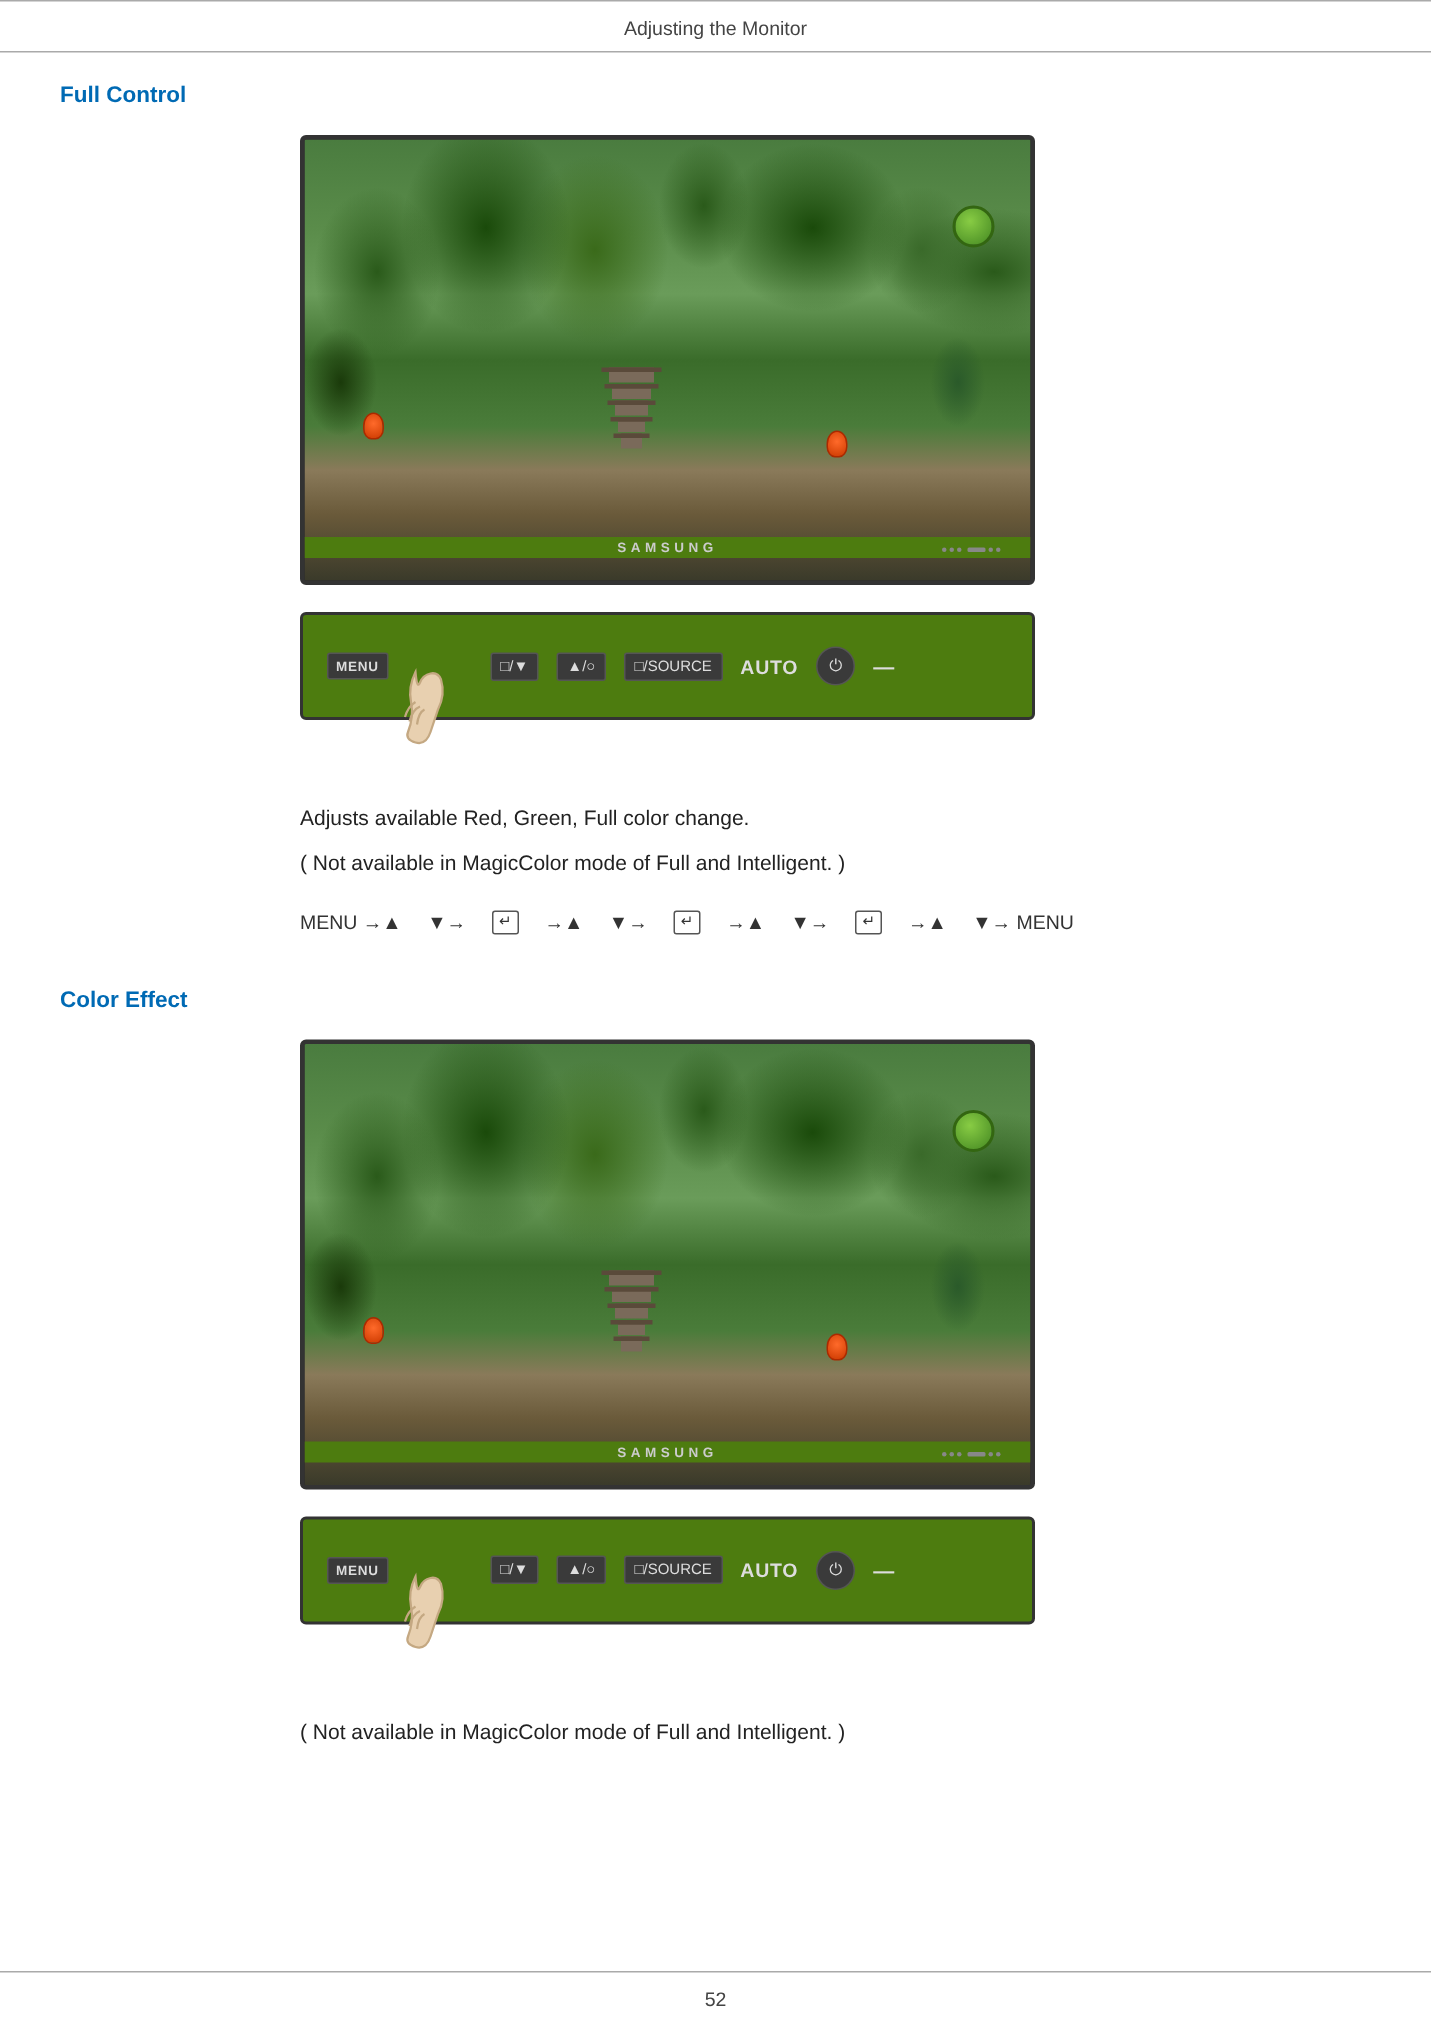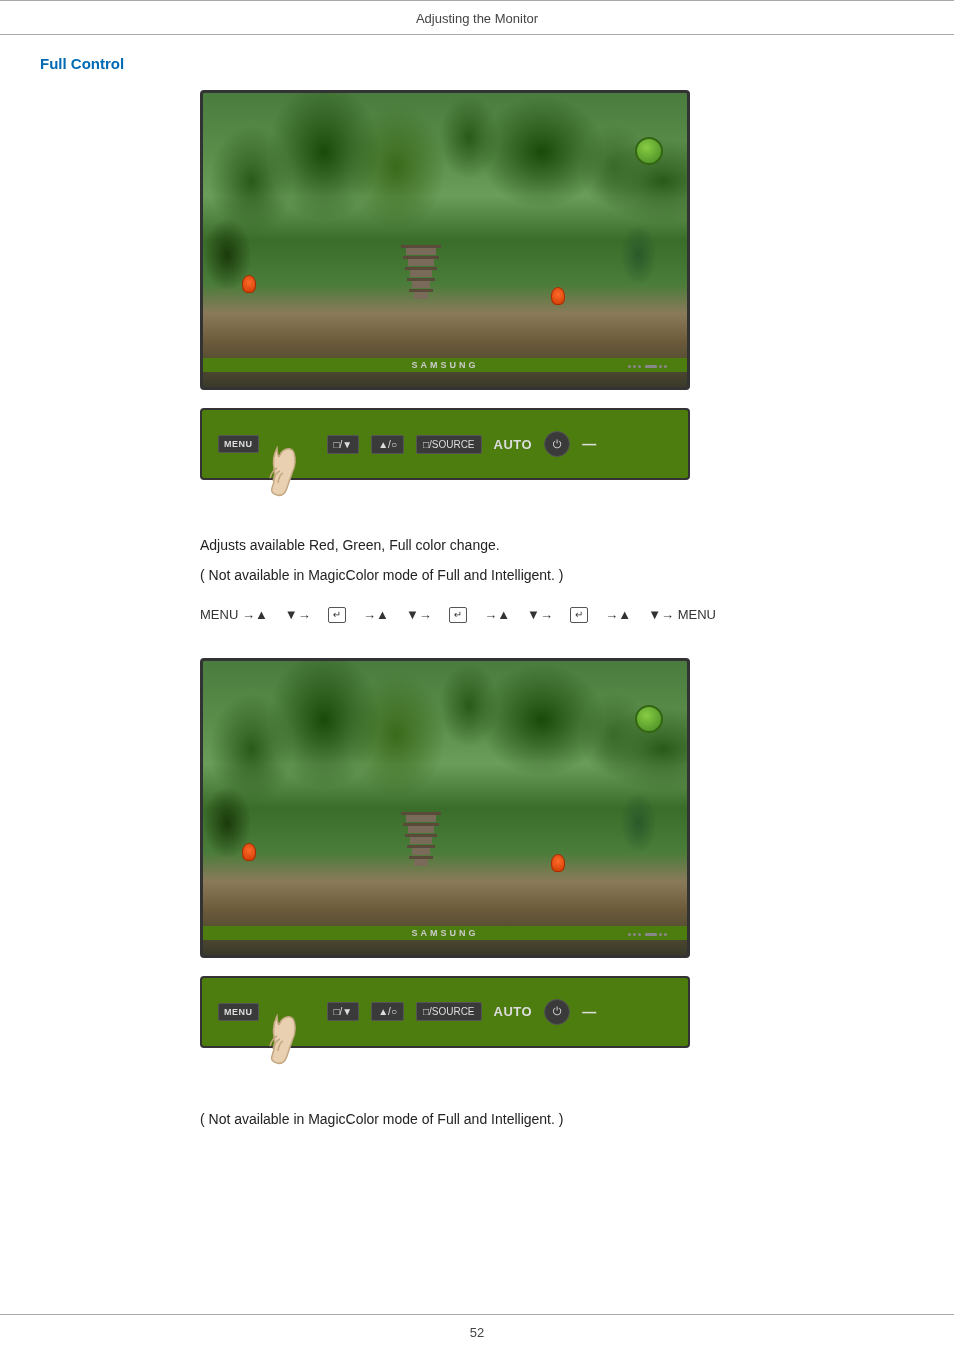--- a/index.html
+++ b/index.html
@@ -368,20 +368,21 @@
       <span class="menu-btn">↵</span>
       <span>→▲</span>
       <span> ▼→</span>
       <span class="menu-btn">↵</span>
       <span>→▲</span>
       <span> ▼→ MENU</span>
     </div>
   </div>
 
   <div class="section">
+    <div class="section-header">Color Effect</div>
 
     <div class="monitor-image-container">
       <div class="monitor-screen">
         <div class="scene">
           <div class="garden-bg">
             <div class="garden-overlay"></div>
             <div class="pagoda">
               <div class="pagoda-tier" style="width:30px;left:0;"></div>
               <div class="pagoda-tier" style="width:26px;margin-left:2px;"></div>
               <div class="pagoda-tier" style="width:22px;margin-left:4px;"></div>

